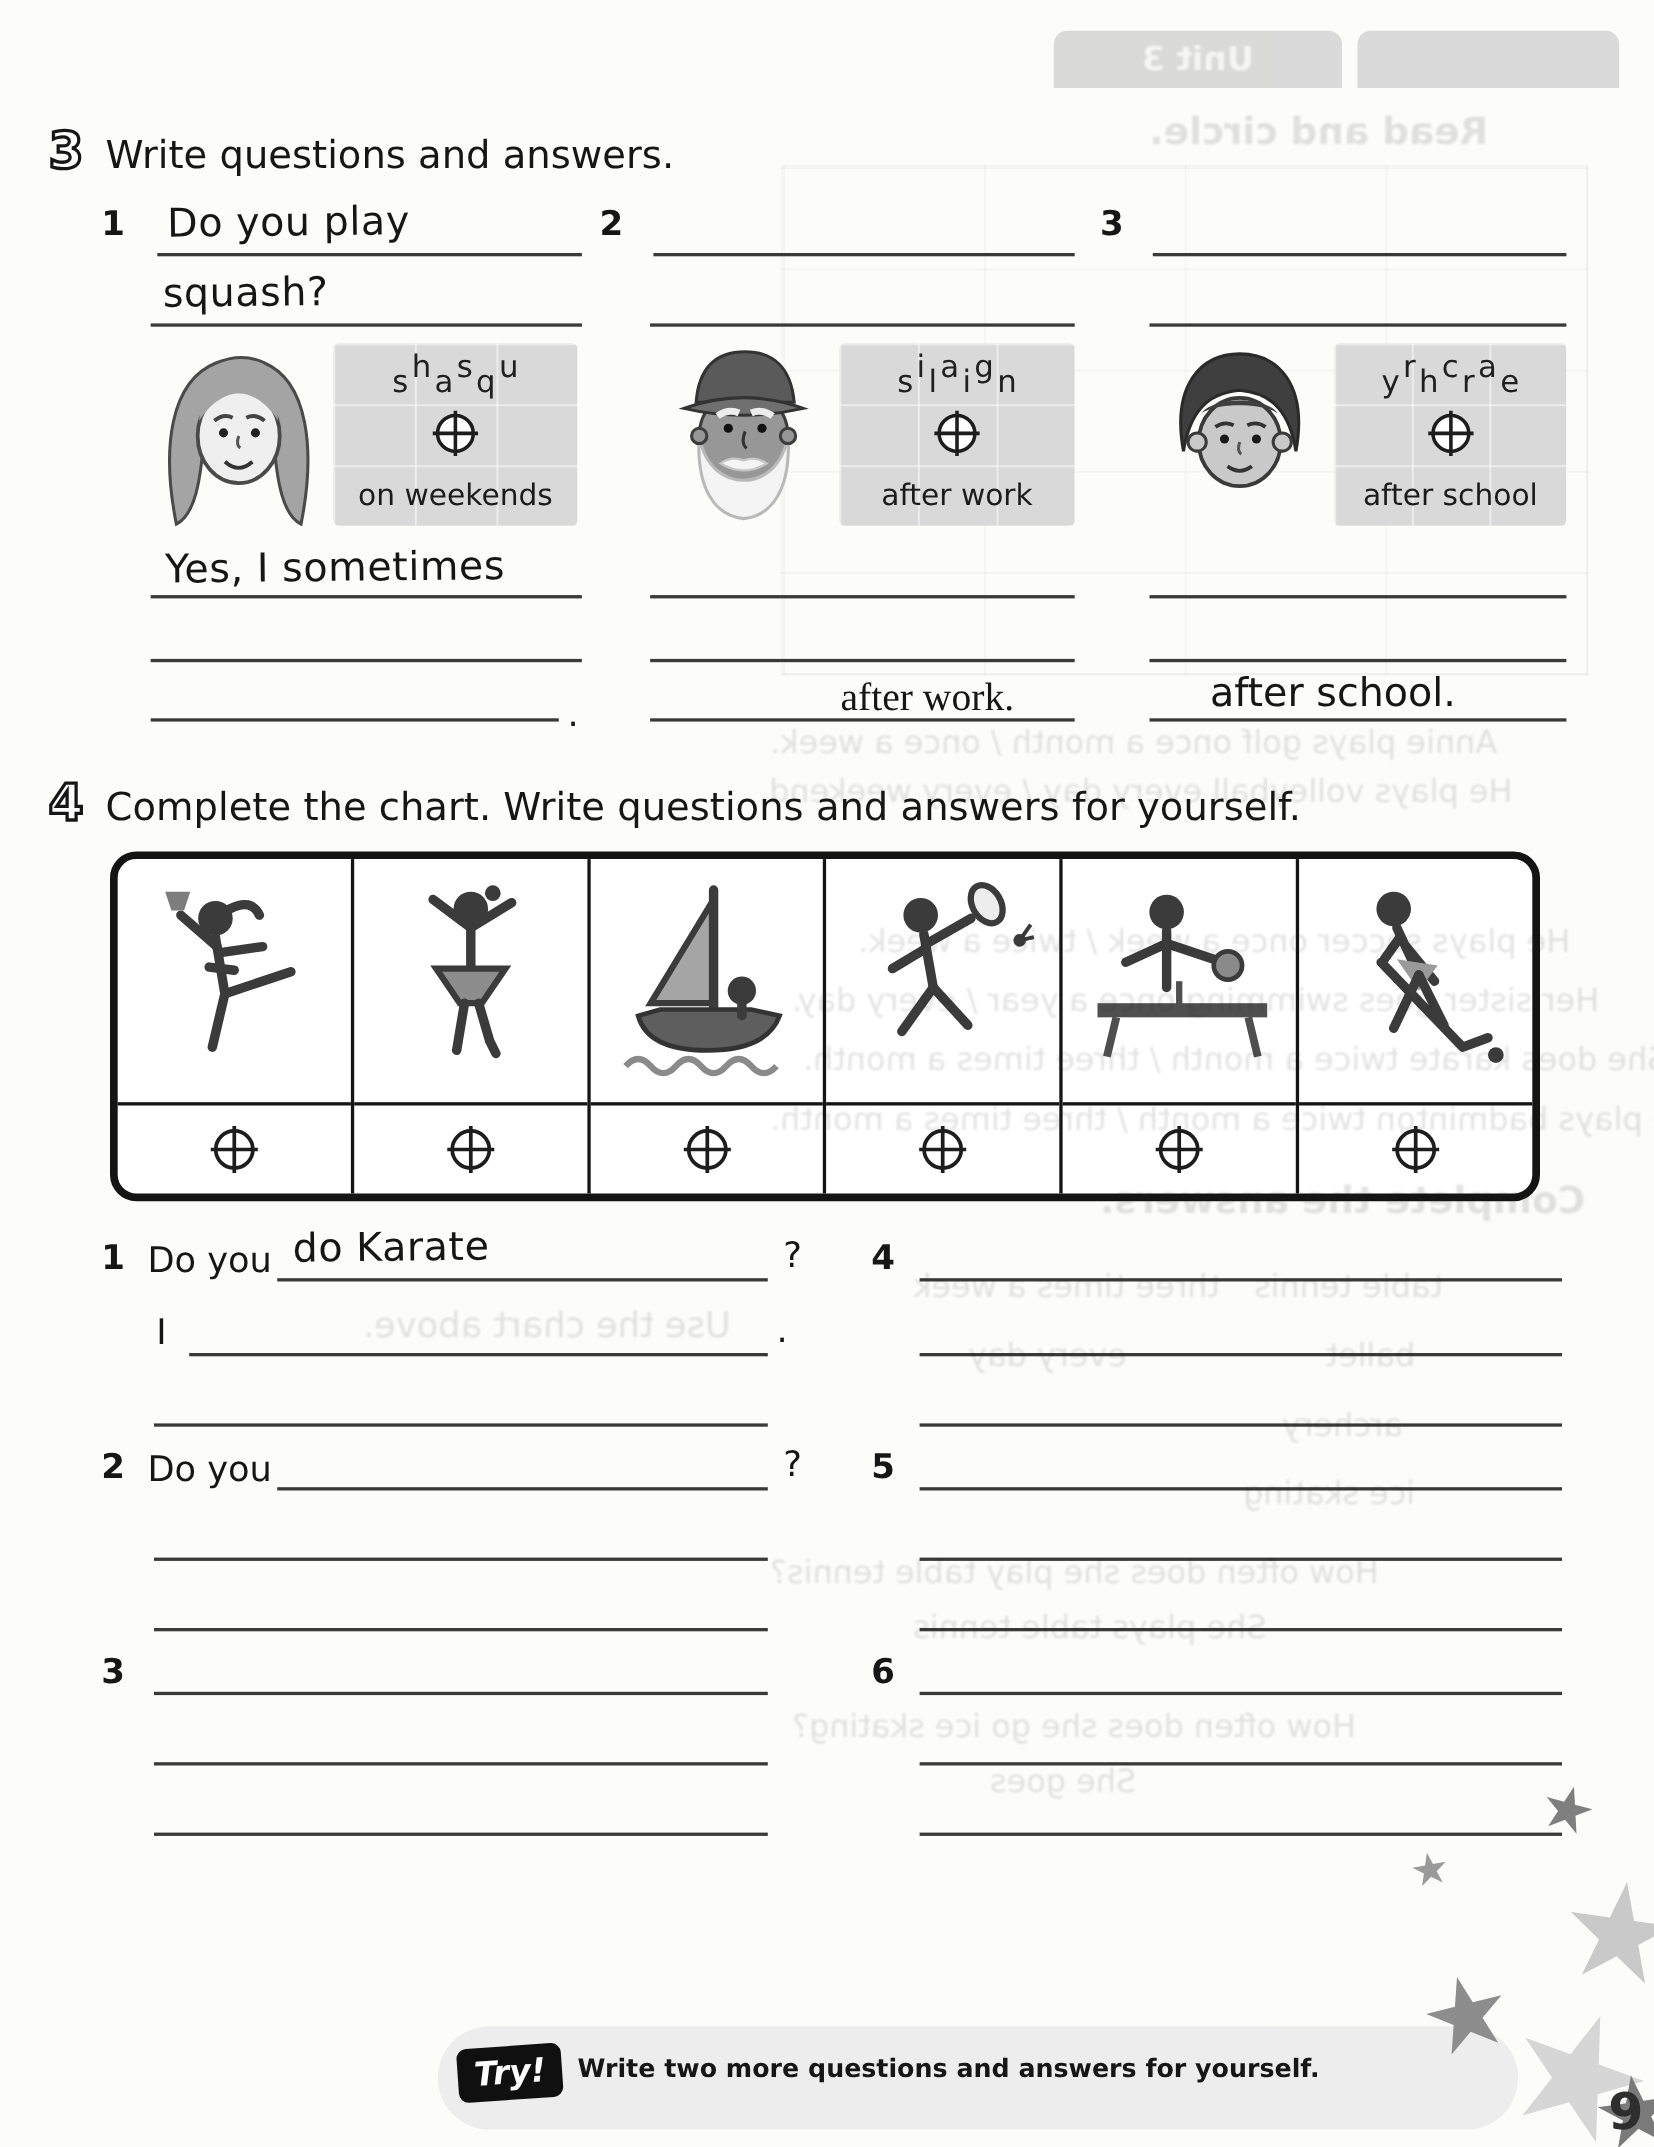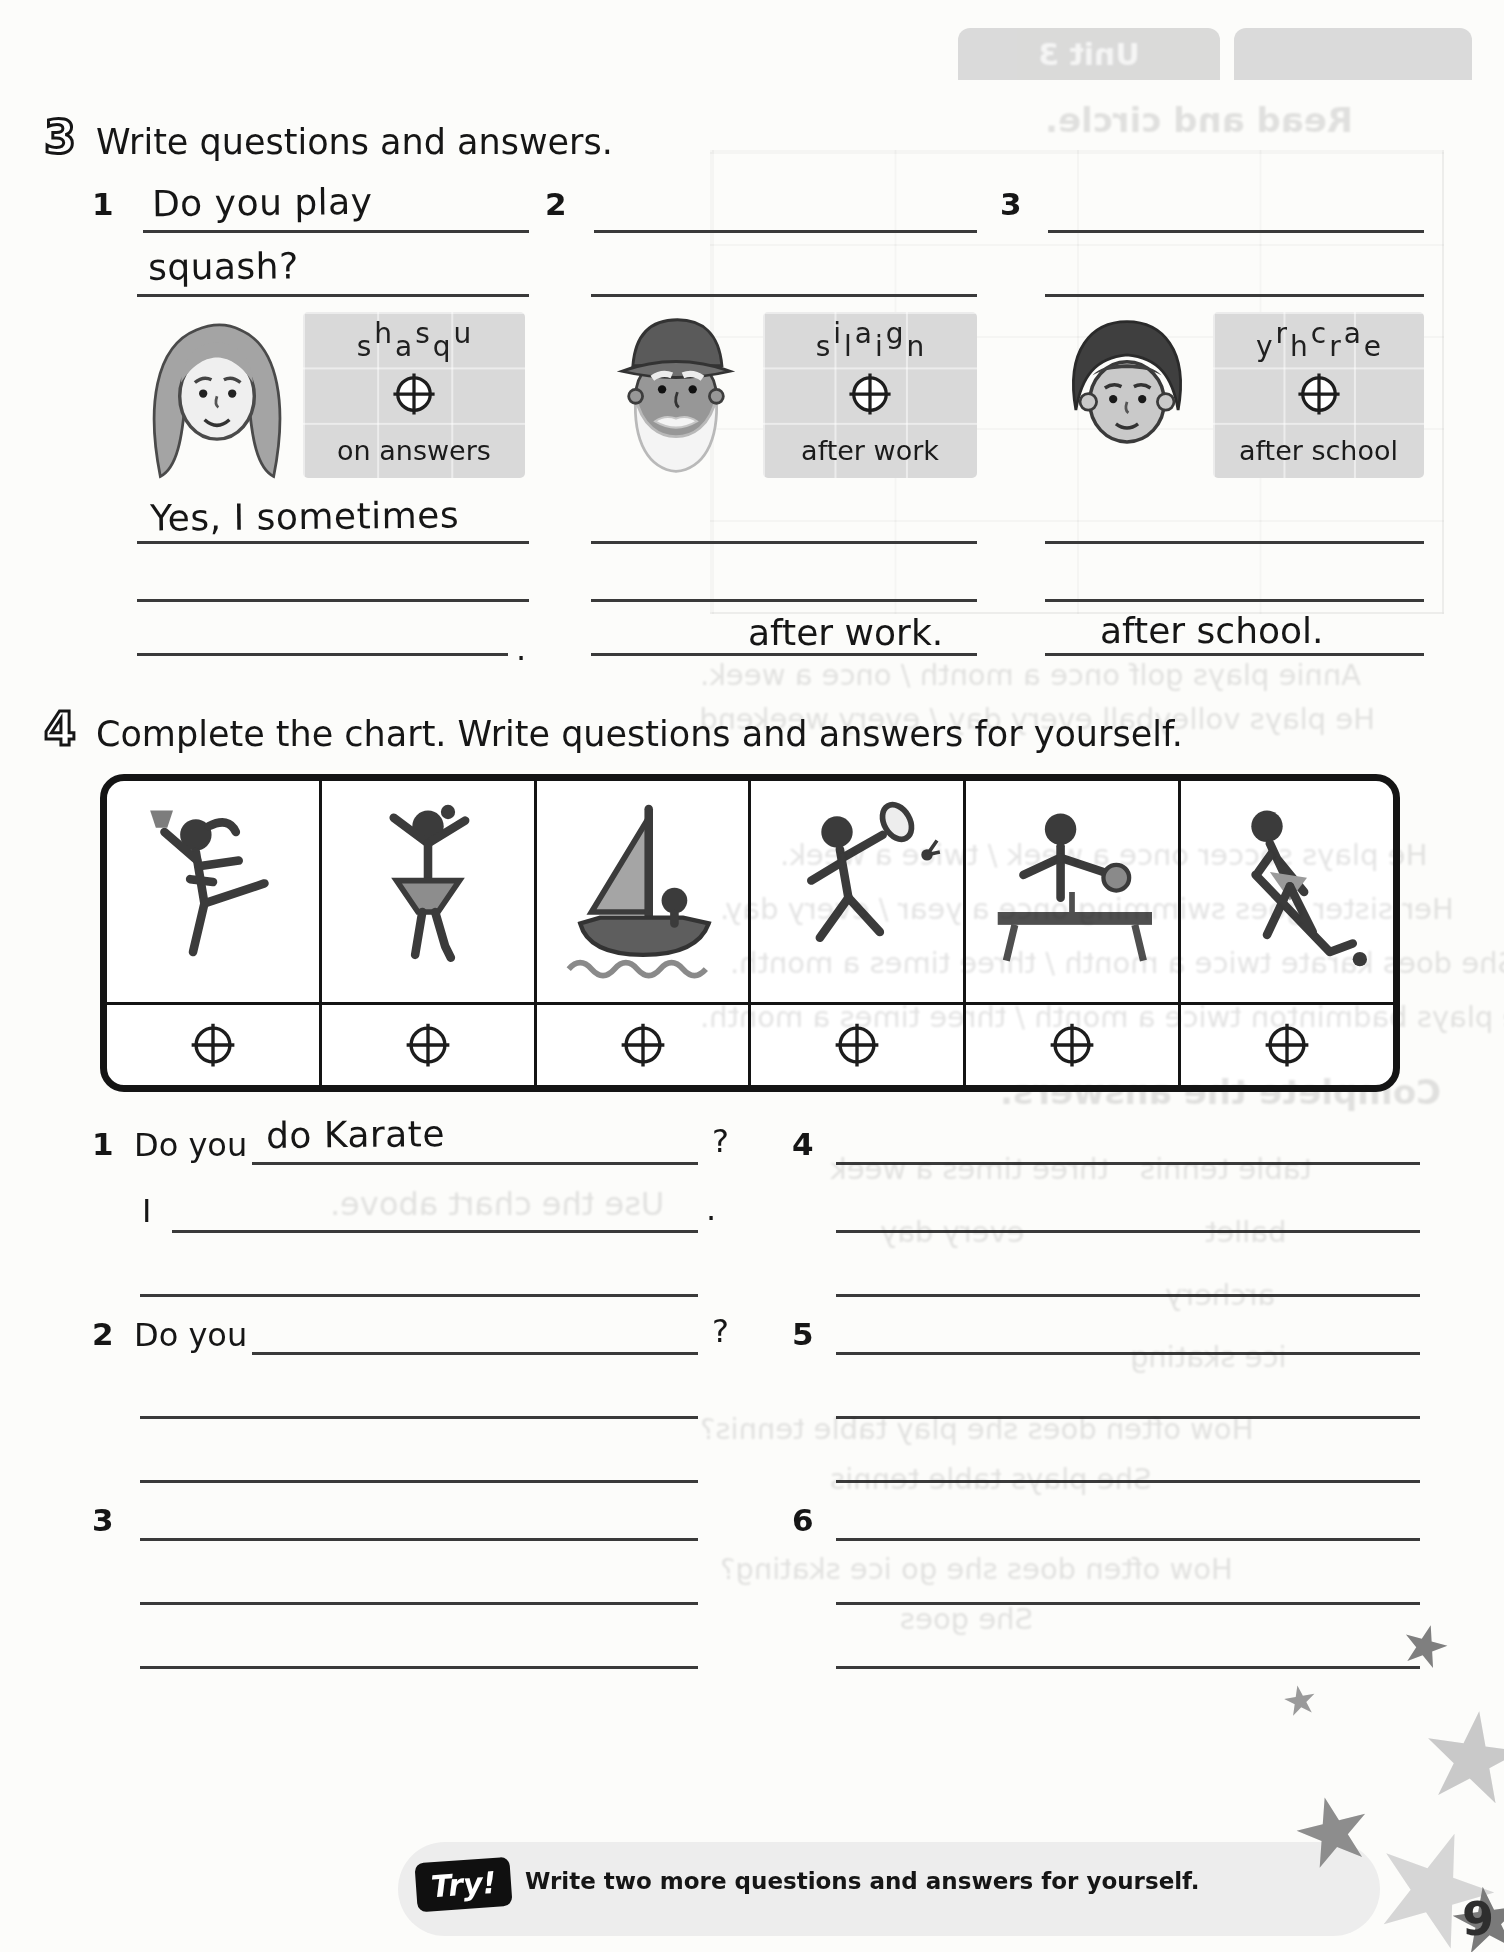--- a/index.html
+++ b/index.html
@@ -91,21 +91,21 @@
         <span>s</span>
         <span>q</span>
         <span>u</span>
     </div>
     <div>
       <svg viewBox="0 0 48 48" width="52" height="52">
           <circle cx="24" cy="24" r="15" fill="#fff" stroke="#1d1d1d" stroke-width="3"></circle>
           <path d="M24 5 V43 M5 24 H43" stroke="#1d1d1d" stroke-width="3"></path>
         </svg>
     </div>
-    <div class="timephrase">on answers</div>
+    <div class="timephrase">on weekends</div>
   </div>
 
   <span class="hand" style="left:150px;top:496px;">Yes, I sometimes</span>
   <div class="wline" style="left:137px;top:541px;width:392px;"></div>
   <div class="wline" style="left:137px;top:599px;width:392px;"></div>
   <div class="wline" style="left:137px;top:653px;width:371px;"></div>
   <span class="printed" style="left:516px;top:630px;">.</span>
 
   <span class="num" style="left:545px;top:186px;">2</span>
   <div class="wline" style="left:594px;top:230px;width:383px;"></div>
@@ -142,21 +142,21 @@
           <circle cx="24" cy="24" r="15" fill="#fff" stroke="#1d1d1d" stroke-width="3"></circle>
           <path d="M24 5 V43 M5 24 H43" stroke="#1d1d1d" stroke-width="3"></path>
         </svg>
     </div>
     <div class="timephrase">after work</div>
   </div>
 
   <div class="wline" style="left:591px;top:541px;width:386px;"></div>
   <div class="wline" style="left:591px;top:599px;width:386px;"></div>
   <div class="wline" style="left:591px;top:653px;width:386px;"></div>
-  <span class="endtext" style="left:748px;top:612px;">after work.</span>
+  <span class="endtext" style="left:764px;top:612px;font-family:Liberation Serif, serif;">after work.</span>
 
   <span class="num" style="left:1000px;top:186px;">3</span>
   <div class="wline" style="left:1048px;top:230px;width:376px;"></div>
   <div class="wline" style="left:1045px;top:294px;width:379px;"></div>
 
   <div class="portrait" style="left:1051px;top:310px;">
     <svg viewBox="0 0 110 125" width="152" height="174">
       <path d="M18 72 C10 28 30 8 55 8 C80 8 100 28 92 72 C88 48 78 34 55 32 C32 34 22 48 18 72 Z" fill="#3f3f3f" stroke="#2a2a2a" stroke-width="2"></path>
       <ellipse cx="55" cy="66" rx="27" ry="29" fill="#c9c9c9" stroke="#3a3a3a" stroke-width="2.5"></ellipse>
       <path d="M30 47 C38 36 72 36 80 47 C70 40 40 40 30 47 Z" fill="#3f3f3f"></path>

